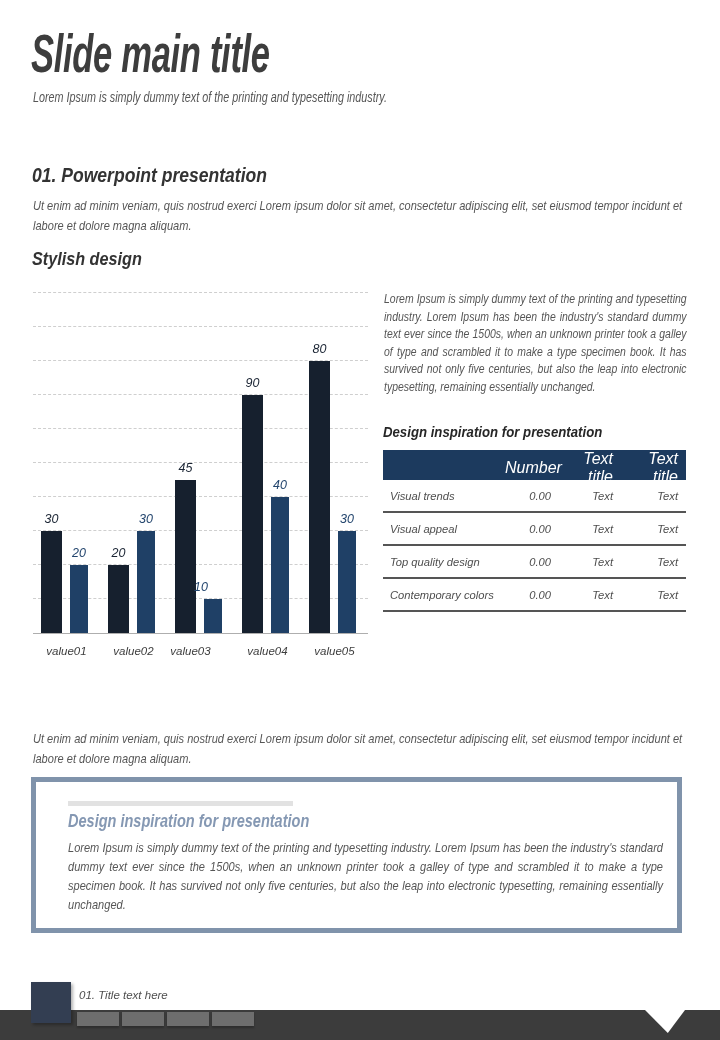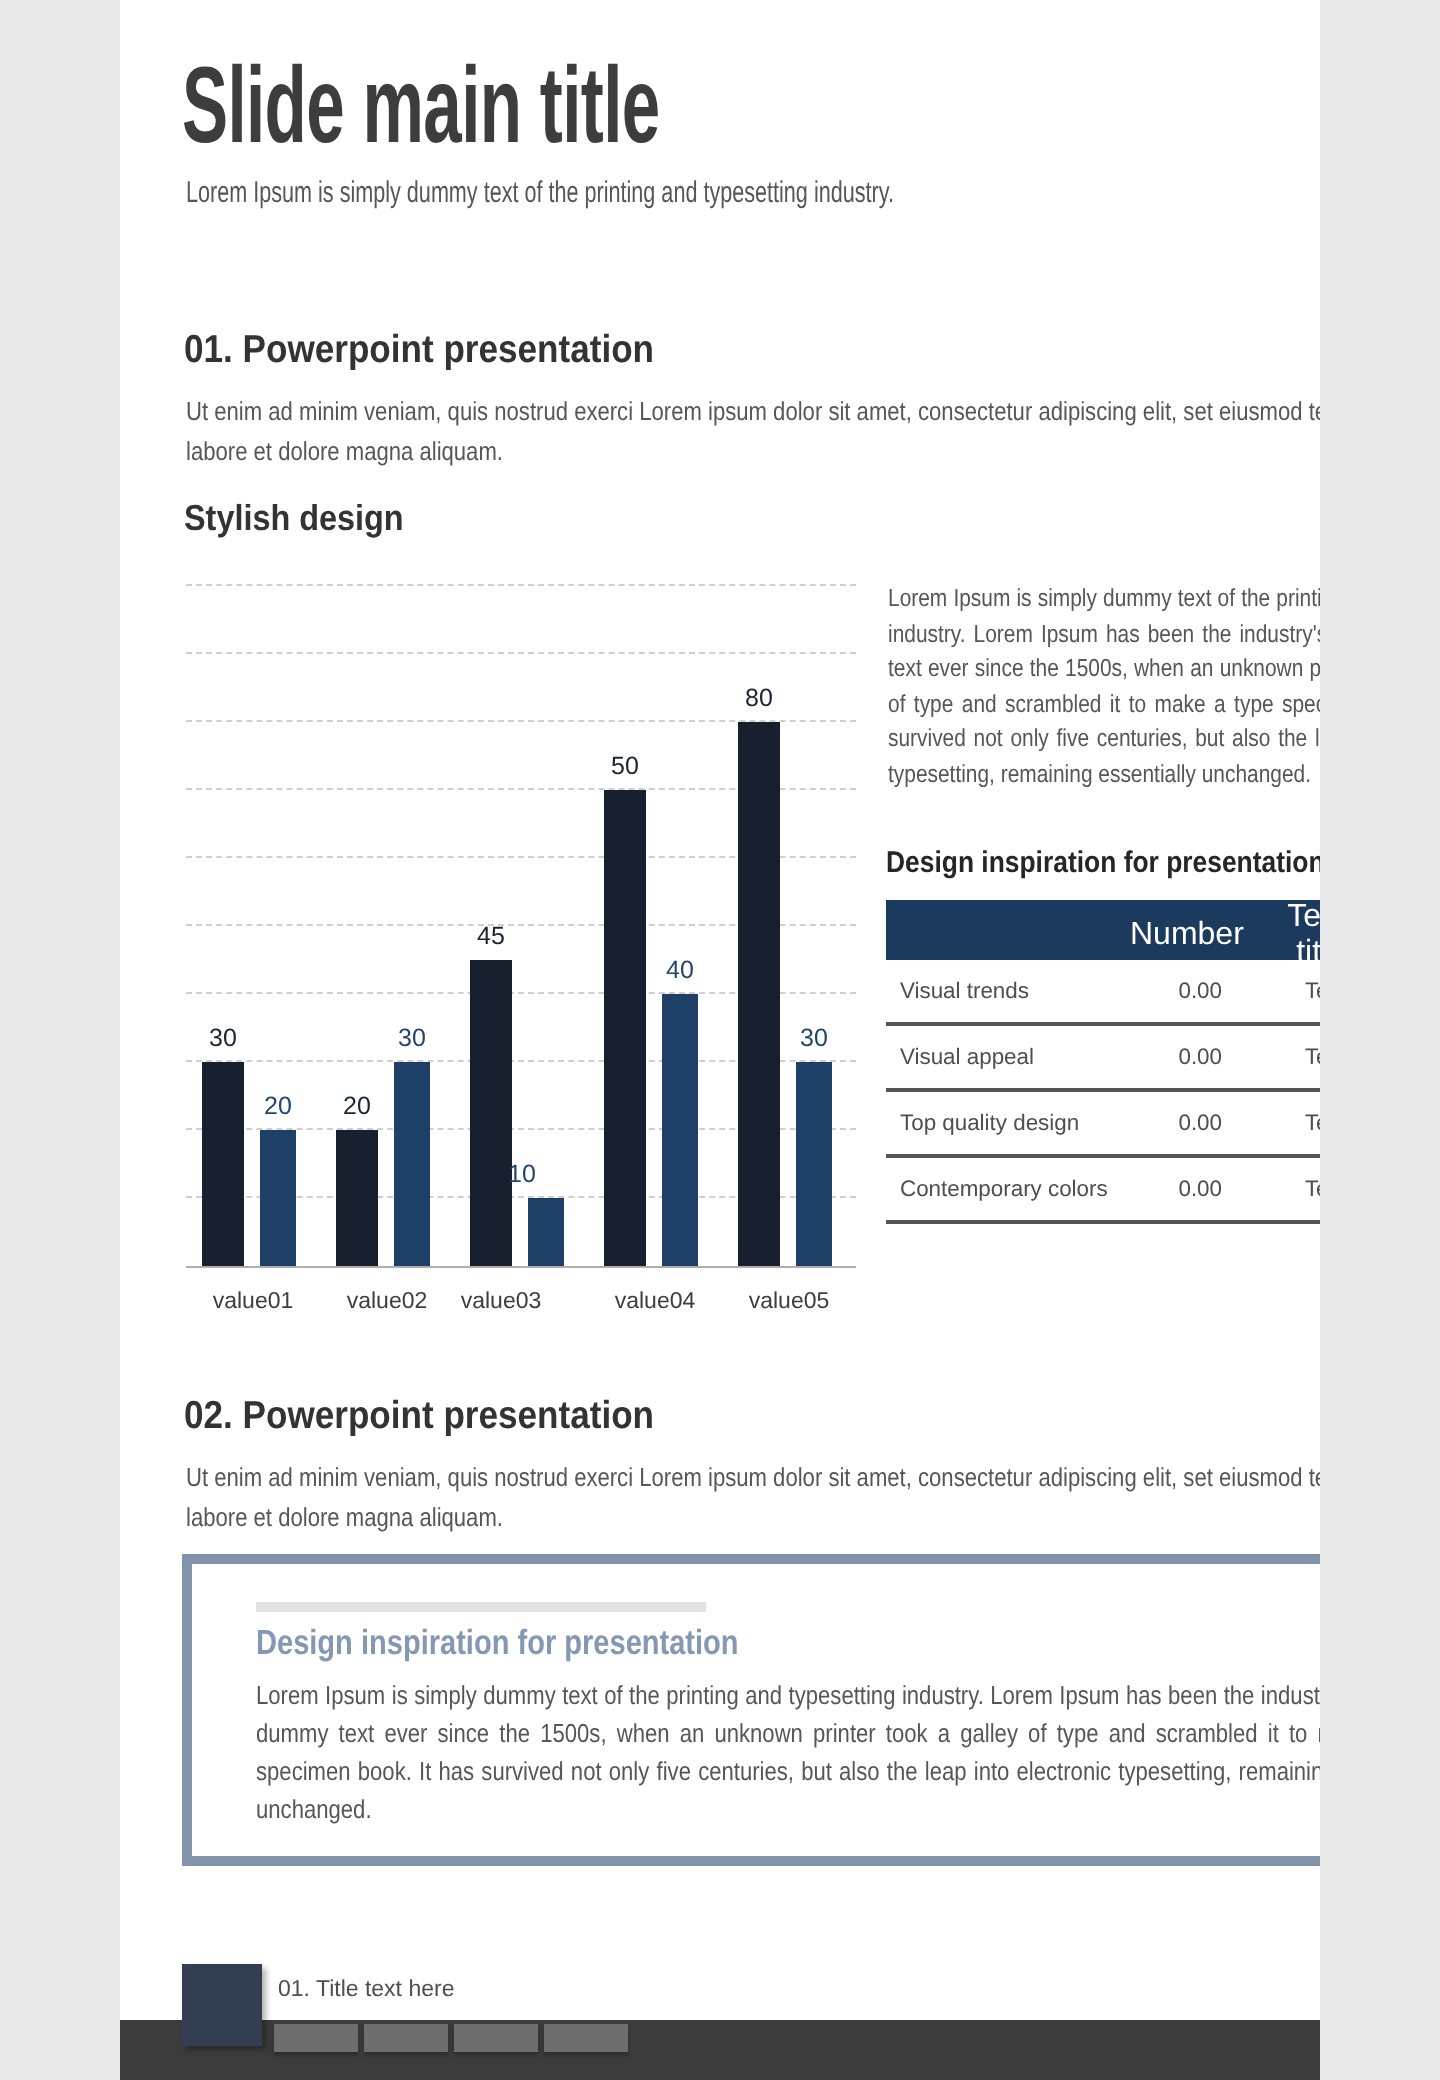--- a/index.html
+++ b/index.html
@@ -1,20 +1,20 @@
 <!DOCTYPE html>
 <html><head>
 <meta charset="utf-8">
 <style>
   * { margin:0; padding:0; box-sizing:border-box; }
   html,body { background:#e9e9e9; }
   body { font-family:"Liberation Sans", sans-serif; }
   .page {
-    position:relative; width:600px; height:1040px; margin:0 auto;
-    background:#ffffff; overflow:hidden;
+    position:relative; width:720px; height:1040px; margin:0 auto;
+    background:#ffffff; overflow:hidden;font-style:italic;
   }
   .abs { position:absolute; }
   
   .cx { display:inline-block; transform-origin:0 50%; white-space:nowrap; }
   .cx64 { transform:scaleX(.64); letter-spacing:-.5px; }
   .cx72 { transform:scaleX(.72); }
   .cx83 { transform:scaleX(.83); }
   .cx88 { transform:scaleX(.88); }
   .cx90 { transform:scaleX(.90); }
   .para-c { transform:scaleX(.85); transform-origin:0 0; }
@@ -94,21 +94,21 @@
       <div class="bar-label" style="left: 85.5px; bottom: 73px; color: rgb(26, 36, 51);">20</div>
       <div class="bar" style="left: 104px; width: 18px; height: 102px; background: rgb(31, 64, 102);"></div>
       <div class="bar-label" style="left: 113px; bottom: 107px; color: rgb(36, 70, 110);">30</div>
       <div class="cat-label" style="left: 67px;">value02</div>
       <div class="bar" style="left: 142px; width: 21px; height: 153px; background: rgb(22, 32, 46);"></div>
       <div class="bar-label" style="left: 152.5px; bottom: 158px; color: rgb(26, 36, 51);">45</div>
       <div class="bar" style="left: 171px; width: 18px; height: 34px; background: rgb(31, 64, 102);"></div>
       <div class="bar-label" style="left: 168px; bottom: 39px; color: rgb(36, 70, 110);">10</div>
       <div class="cat-label" style="left: 124px;">value03</div>
       <div class="bar" style="left: 209px; width: 21px; height: 238px; background: rgb(22, 32, 46);"></div>
-      <div class="bar-label" style="left: 219.5px; bottom: 243px; color: rgb(26, 36, 51);">50</div>
+      <div class="bar-label" style="left: 219.5px; bottom: 243px; color: rgb(26, 36, 51);">90</div>
       <div class="bar" style="left: 238px; width: 18px; height: 136px; background: rgb(31, 64, 102);"></div>
       <div class="bar-label" style="left: 247px; bottom: 141px; color: rgb(36, 70, 110);">40</div>
       <div class="cat-label" style="left: 201px;">value04</div>
       <div class="bar" style="left: 276px; width: 21px; height: 272px; background: rgb(22, 32, 46);"></div>
       <div class="bar-label" style="left: 286.5px; bottom: 277px; color: rgb(26, 36, 51);">80</div>
       <div class="bar" style="left: 305px; width: 18px; height: 102px; background: rgb(31, 64, 102);"></div>
       <div class="bar-label" style="left: 314px; bottom: 107px; color: rgb(36, 70, 110);">30</div>
       <div class="cat-label" style="left: 268px;">value05</div>
     </div>
 
@@ -141,21 +141,20 @@
         <div class="t-cell c3">Text</div>
       </div>
       <div class="t-row t-body-row">
         <div class="t-cell c0">Contemporary colors</div>
         <div class="t-cell c1">0.00</div>
         <div class="t-cell c2">Text</div>
         <div class="t-cell c3">Text</div>
       </div>
     </div>
 
-  <h2 class="abs sec-head" style="left:32px; top:697px;"><span class="cx cx90">02. Powerpoint presentation</span></h2>
   <p class="abs sec-body para-c" style="left:33px; top:729px;">Ut enim ad minim veniam, quis nostrud exerci  Lorem ipsum dolor sit amet, consectetur adipiscing elit, set eiusmod tempor incidunt et labore et dolore magna aliquam.</p>
 
   <div class="abs callout">
     <div class="ghost-strip"></div>
     <h3 class="callout-head"><span class="cx cx83">Design inspiration for presentation</span></h3>
     <p class="callout-body para-c">Lorem Ipsum is simply dummy text of the printing and typesetting industry. Lorem Ipsum has been the industry's standard dummy text ever since the 1500s, when an unknown printer took a galley of type and scrambled it to make a type specimen book. It has survived not only five centuries, but also the leap into electronic typesetting, remaining essentially unchanged.</p>
   </div>
 
   <div class="abs footer-bar">
       <div class="footer-tab" style="left: 77px;"></div>

